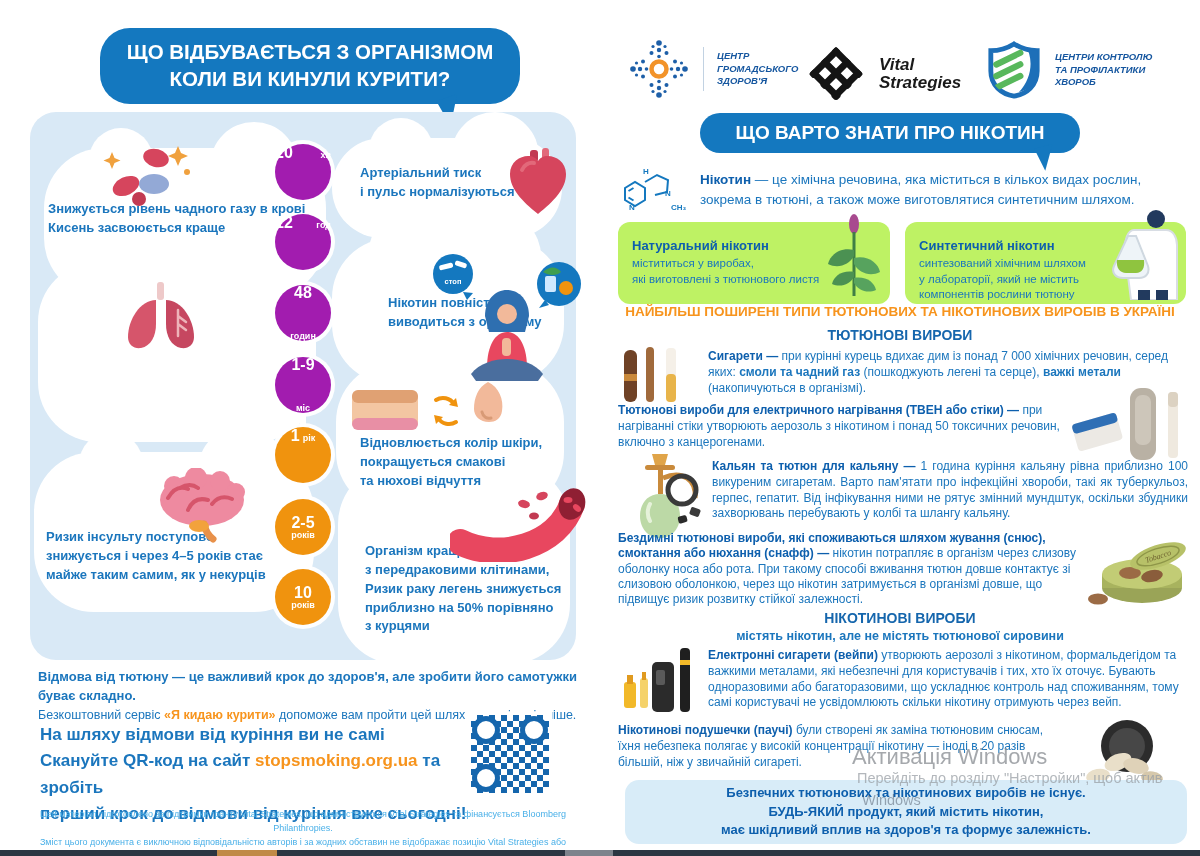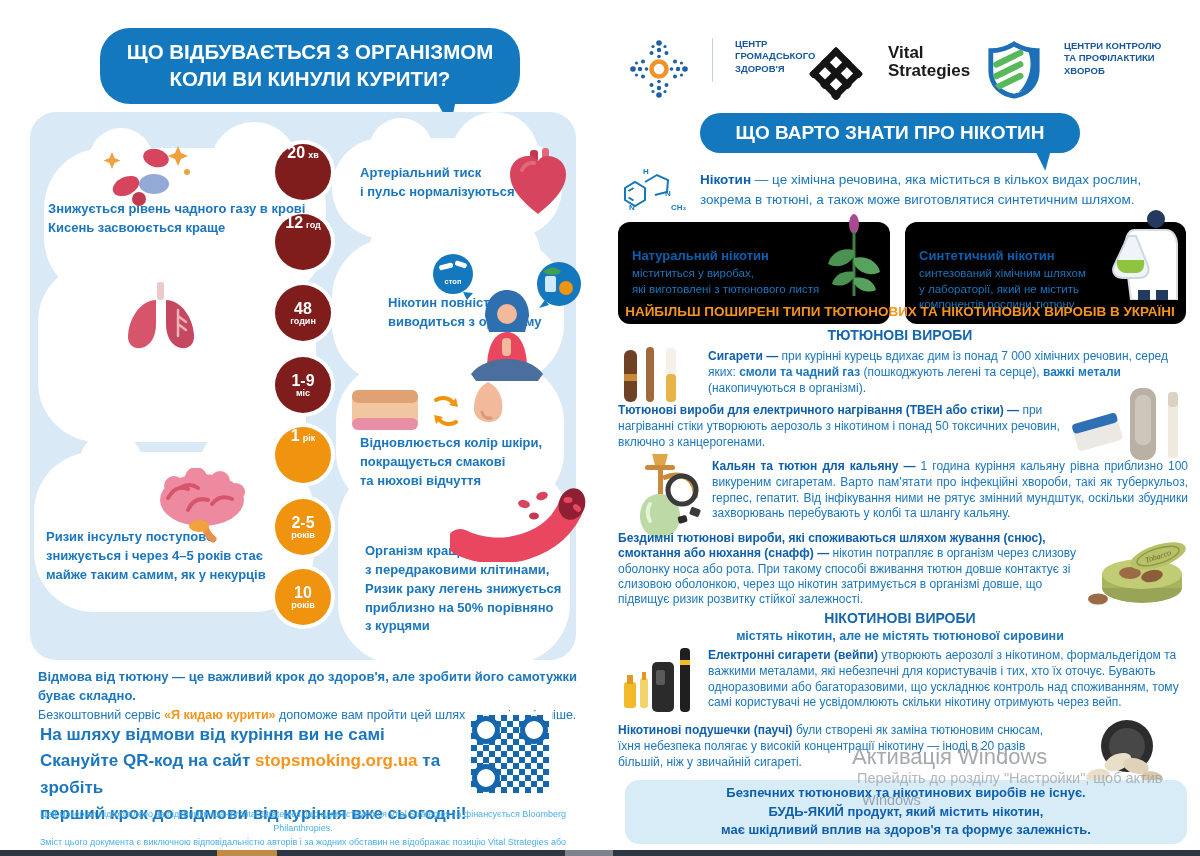--- a/index.html
+++ b/index.html
@@ -21,52 +21,52 @@
   .cloud::before{width:64px;height:64px;top:-20px;left:16%;}
   .cloud::after{width:88px;height:88px;top:-26px;right:10%;}
 
   .tline{left:270px;top:58px;width:6px;height:432px;background:#fff;border-radius:3px;}
   .tlc{position:absolute;left:245px;width:56px;height:56px;border-radius:50%;display:flex;
     align-items:center;justify-content:center;color:#fff;font-weight:bold;
     box-shadow:0 0 0 4px rgba(255,255,255,.95);}
   .tlc .v{font-size:16px;} .tlc .u{font-size:9px;}
   .tlc.col{flex-direction:column;line-height:1;}
   .tlc.row{flex-direction:row;gap:3px;align-items:baseline;}
-  .blue{background:#7f1d1d;} .orange{background:#f0930e;}
+  .blue{background:#a21caf;justify-content:space-between;} .orange{background:#f0930e;}
 
   .lt{position:absolute;color:#1b76bd;font-weight:600;font-size:13px;line-height:1.45;white-space:pre-line;}
   .ra{text-align:left;}
 
   .outro{left:38px;top:668px;width:540px;font-size:12.5px;color:#1b76bd;line-height:1.45;}
   .outro .b{font-weight:bold;font-size:13px;}
   .lnk{color:#f7941d;font-weight:bold;}
   .cta{left:40px;top:722px;width:430px;font-size:17px;font-weight:bold;color:#1b76bd;line-height:1.55;}
   .qr{left:468px;top:712px;width:78px;height:78px;
       background:conic-gradient(#1566ad 25%,#fff 0 50%,#1566ad 0 75%,#fff 0);
       background-size:12px 12px;border:3px solid #fff;}
   .qr i{position:absolute;width:18px;height:18px;border:5px solid #1566ad;border-radius:50%;background:#fff;}
   .disc{left:30px;top:808px;width:546px;text-align:center;font-size:9px;color:#4ab0e8;line-height:1.55;white-space:pre-line;}
 
   
-  .logo{display:flex;align-items:flex-start;gap:22px;}
+  .logo{display:flex;align-items:center;gap:13px;font-style:italic;}
   .logo-sep{width:1px;height:44px;background:#c2d2e2;}
   .logo-txt{font-size:9.5px;font-weight:bold;color:#15569f;line-height:1.3;white-space:pre-line;}
   .vital-txt{font-size:17px;font-weight:bold;color:#1a1a1a;line-height:1.05;white-space:pre-line;}
 
   .r-bubble{left:700px;top:113px;width:380px;height:40px;background:#1478bf;border-radius:20px;
     display:flex;align-items:center;justify-content:center;color:#fff;font-weight:bold;font-size:19px;}
   .r-tail{left:1037px;top:146px;width:0;height:0;border-top:24px solid #1478bf;
     border-left:5px solid transparent;border-right:14px solid transparent;transform:rotate(-15deg);}
 
   .txt{position:absolute;font-size:12px;line-height:1.32;color:#1b76bd;}
   .lead{font-weight:bold;color:#0d5fad;}
   .intro{left:700px;top:170px;width:488px;font-size:13.5px;line-height:1.5;color:#1b76bd;}
   .intro .lead{font-size:13.5px;}
 
-  .card{position:absolute;top:222px;height:50px;background:#000000;border-radius:12px;padding:26px 14px;}
+  .card{position:absolute;top:222px;height:50px;background:#bef264;border-radius:12px;padding:16px 14px;}
   .card-title{font-size:13px;font-weight:bold;color:#0d5fad;margin-bottom:3px;}
   .card-text{font-size:11.5px;color:#1b76bd;line-height:1.35;white-space:pre-line;}
 
   .sec-orange{left:610px;top:304px;width:580px;text-align:center;color:#f7941d;font-weight:bold;font-size:13.5px;}
   .sec-blue{position:absolute;width:580px;left:610px;text-align:center;color:#1566ad;font-weight:bold;font-size:14px;}
   .sec-sub{position:absolute;width:580px;left:610px;text-align:center;color:#1b76bd;font-weight:bold;font-size:12.5px;}
 
   .warn{left:625px;top:780px;width:562px;height:64px;background:#d8ecf8;border-radius:14px;
     display:flex;align-items:center;justify-content:center;text-align:center;font-weight:bold;
     color:#0d5fad;font-size:13px;line-height:1.45;white-space:pre-line;}

